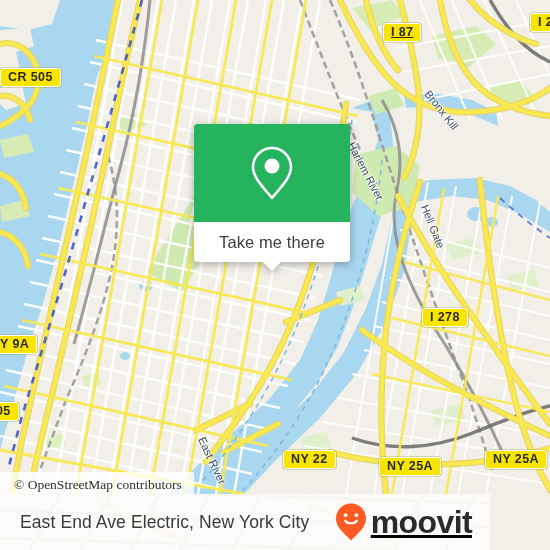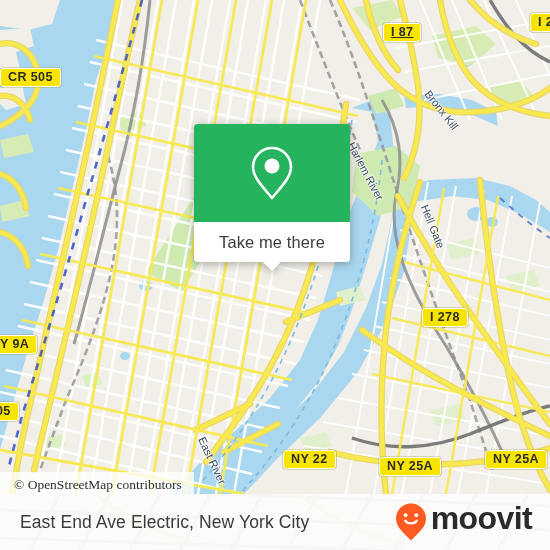--- a/index.html
+++ b/index.html
@@ -93,42 +93,42 @@
     color: #2e2e2e;
     font-size: 13.5px;
     white-space: nowrap;
     font-family: Liberation Serif, serif;
     margin-top: 6px;
   }
 
   
   #bottom-bar {
     position: absolute;
-    left: 0; top: 494px; width: 550px; height: 56px;
+    left: 0; top: 494px; width: 490px; height: 56px;
     background: #ffffff;
     display: flex; align-items: center;
     justify-content: space-between;
     padding: 0 18px 0 20px;
     overflow: hidden;
   }
   #bottom-watermark {
     position: absolute; left: 0; top: 0; width: 550px; height: 56px;
     opacity: .30; pointer-events: none;
   }
   #place-title {
     position: relative;
     font-size: 17.5px;
     color: #3a3a3a;
     letter-spacing: .1px;
     white-space: nowrap;
     font-family: "Liberation Sans", sans-serif;
   }
   #brand {
     position: relative;
-    display: flex; align-items: flex-start; gap: 3px;
+    display: flex; align-items: center; gap: 3px; text-decoration: underline;
   }
   #brand-name {
     font-size: 32px;
     font-weight: bold;
     color: #2b2b2b;
     letter-spacing: -.6px;
     line-height: 32px;
     font-family: "Liberation Sans", sans-serif;
   }
 </style>

